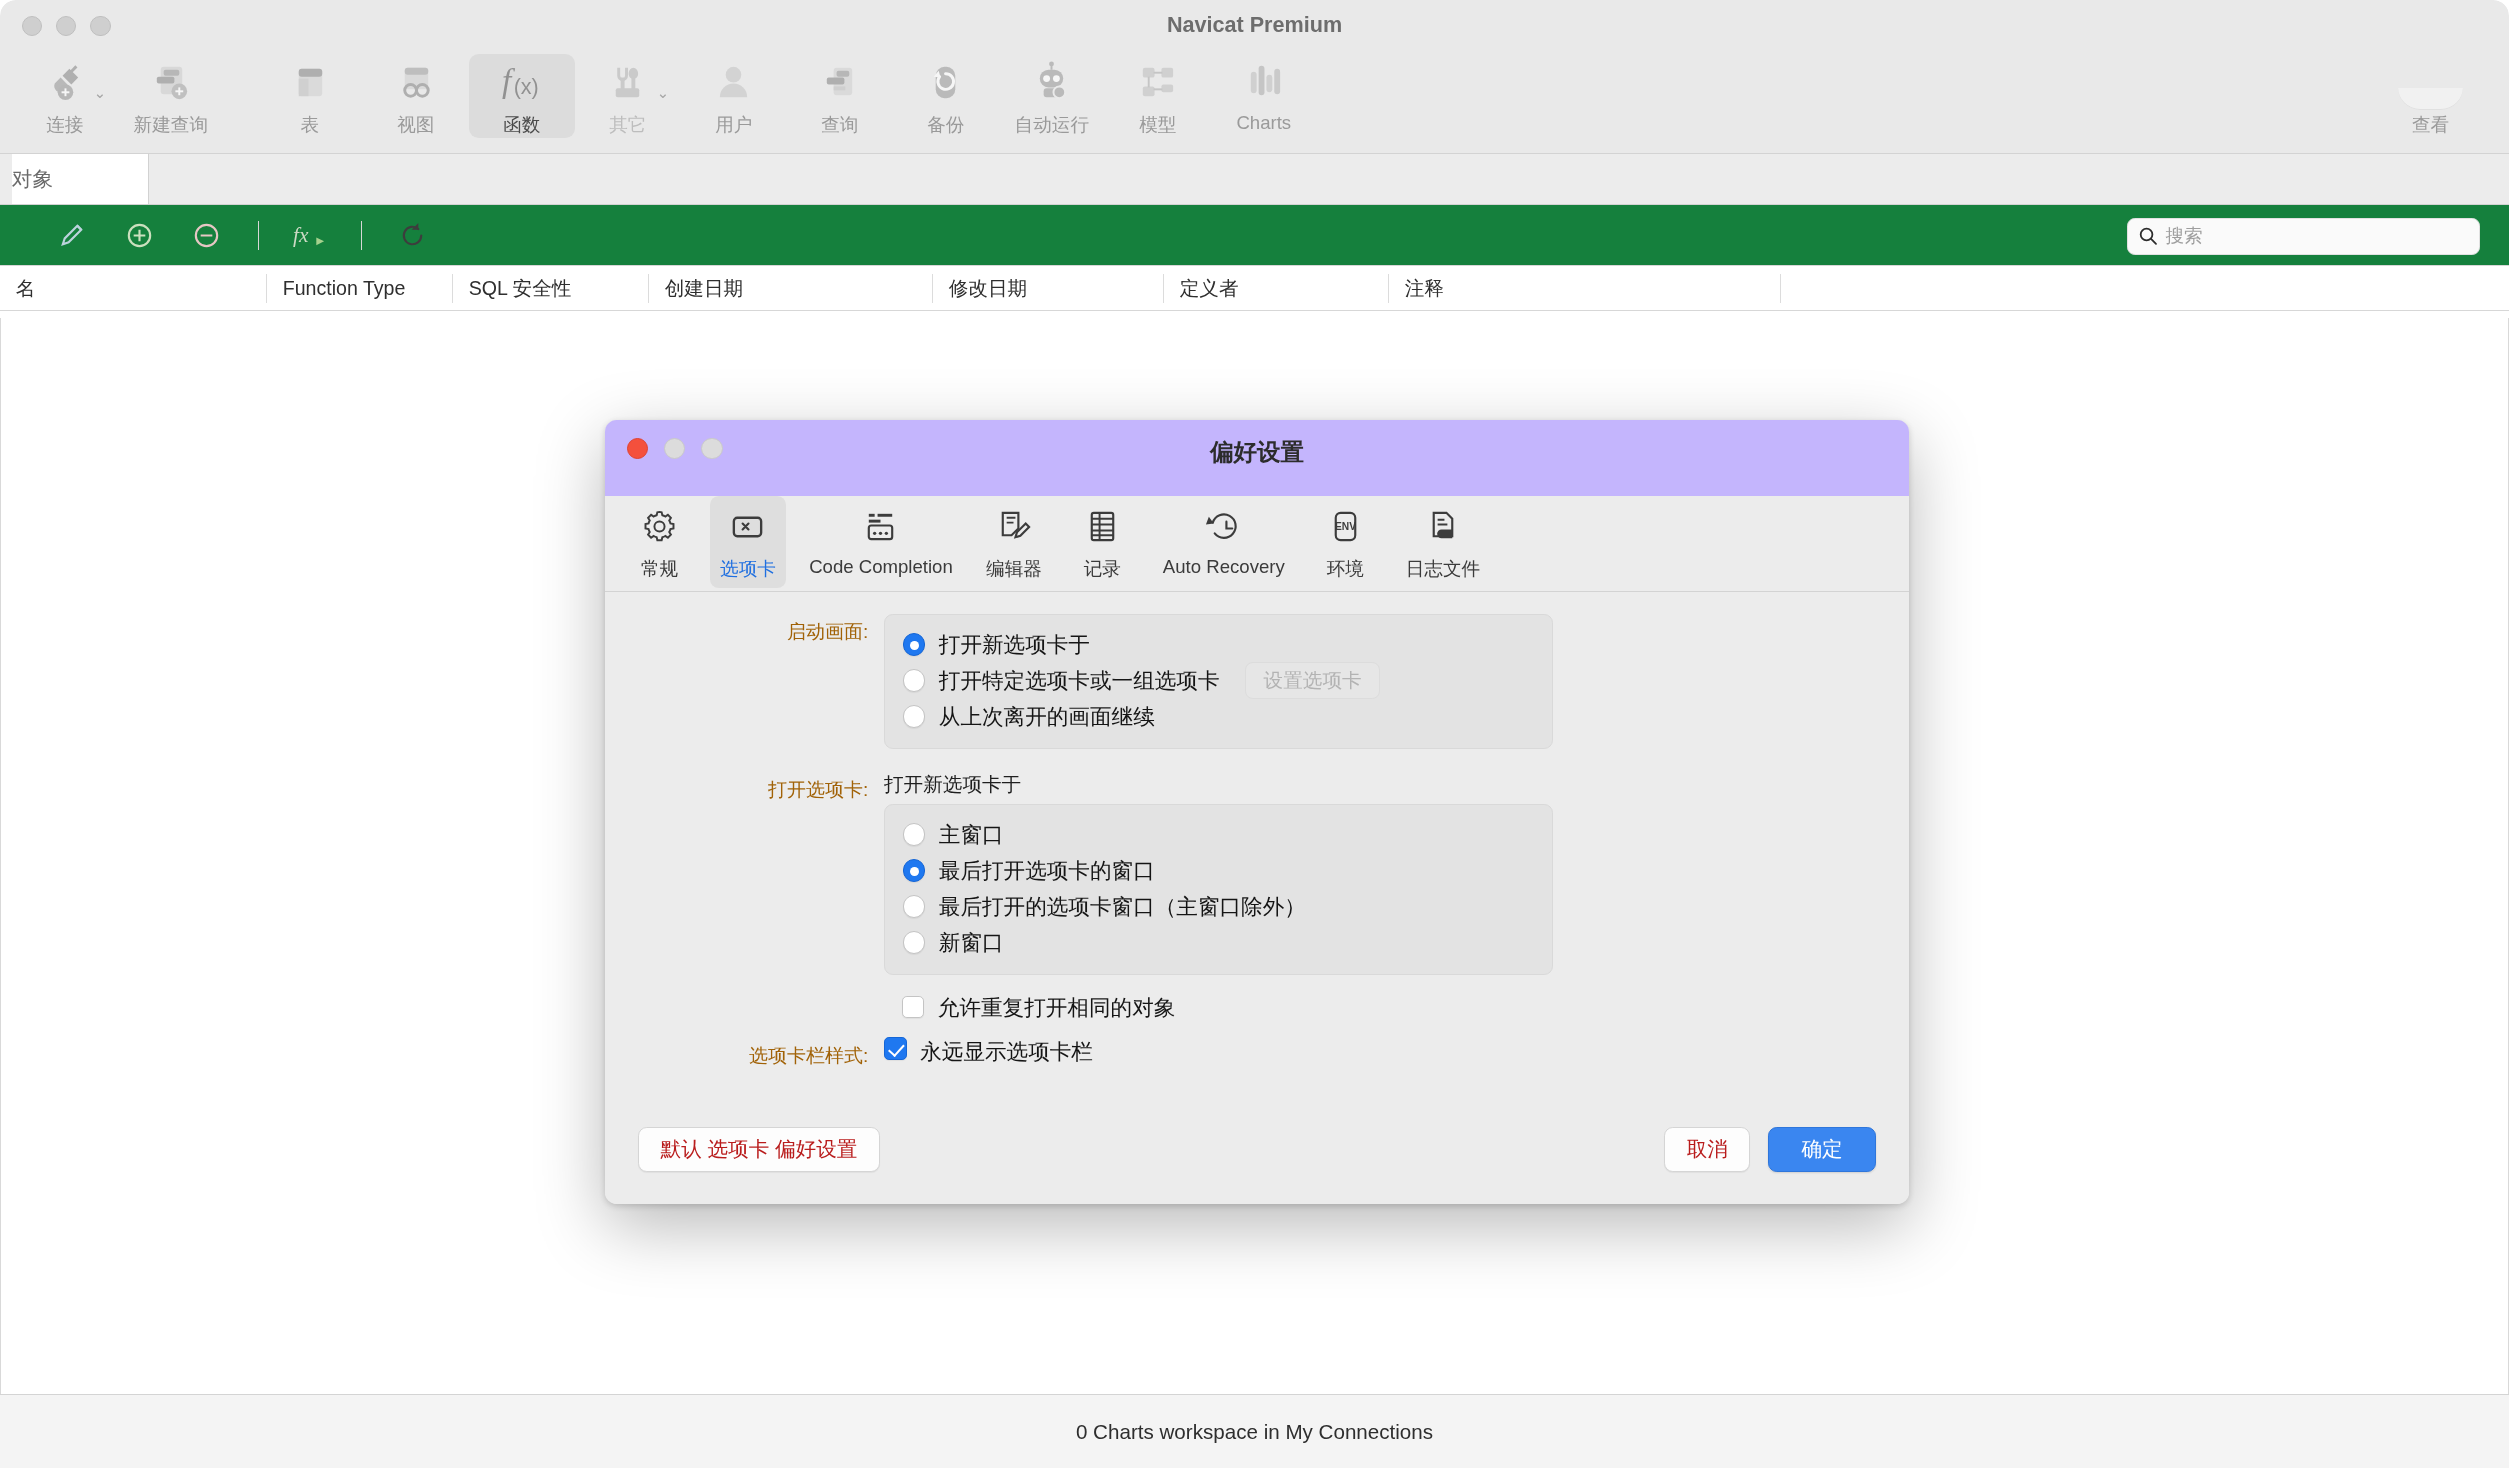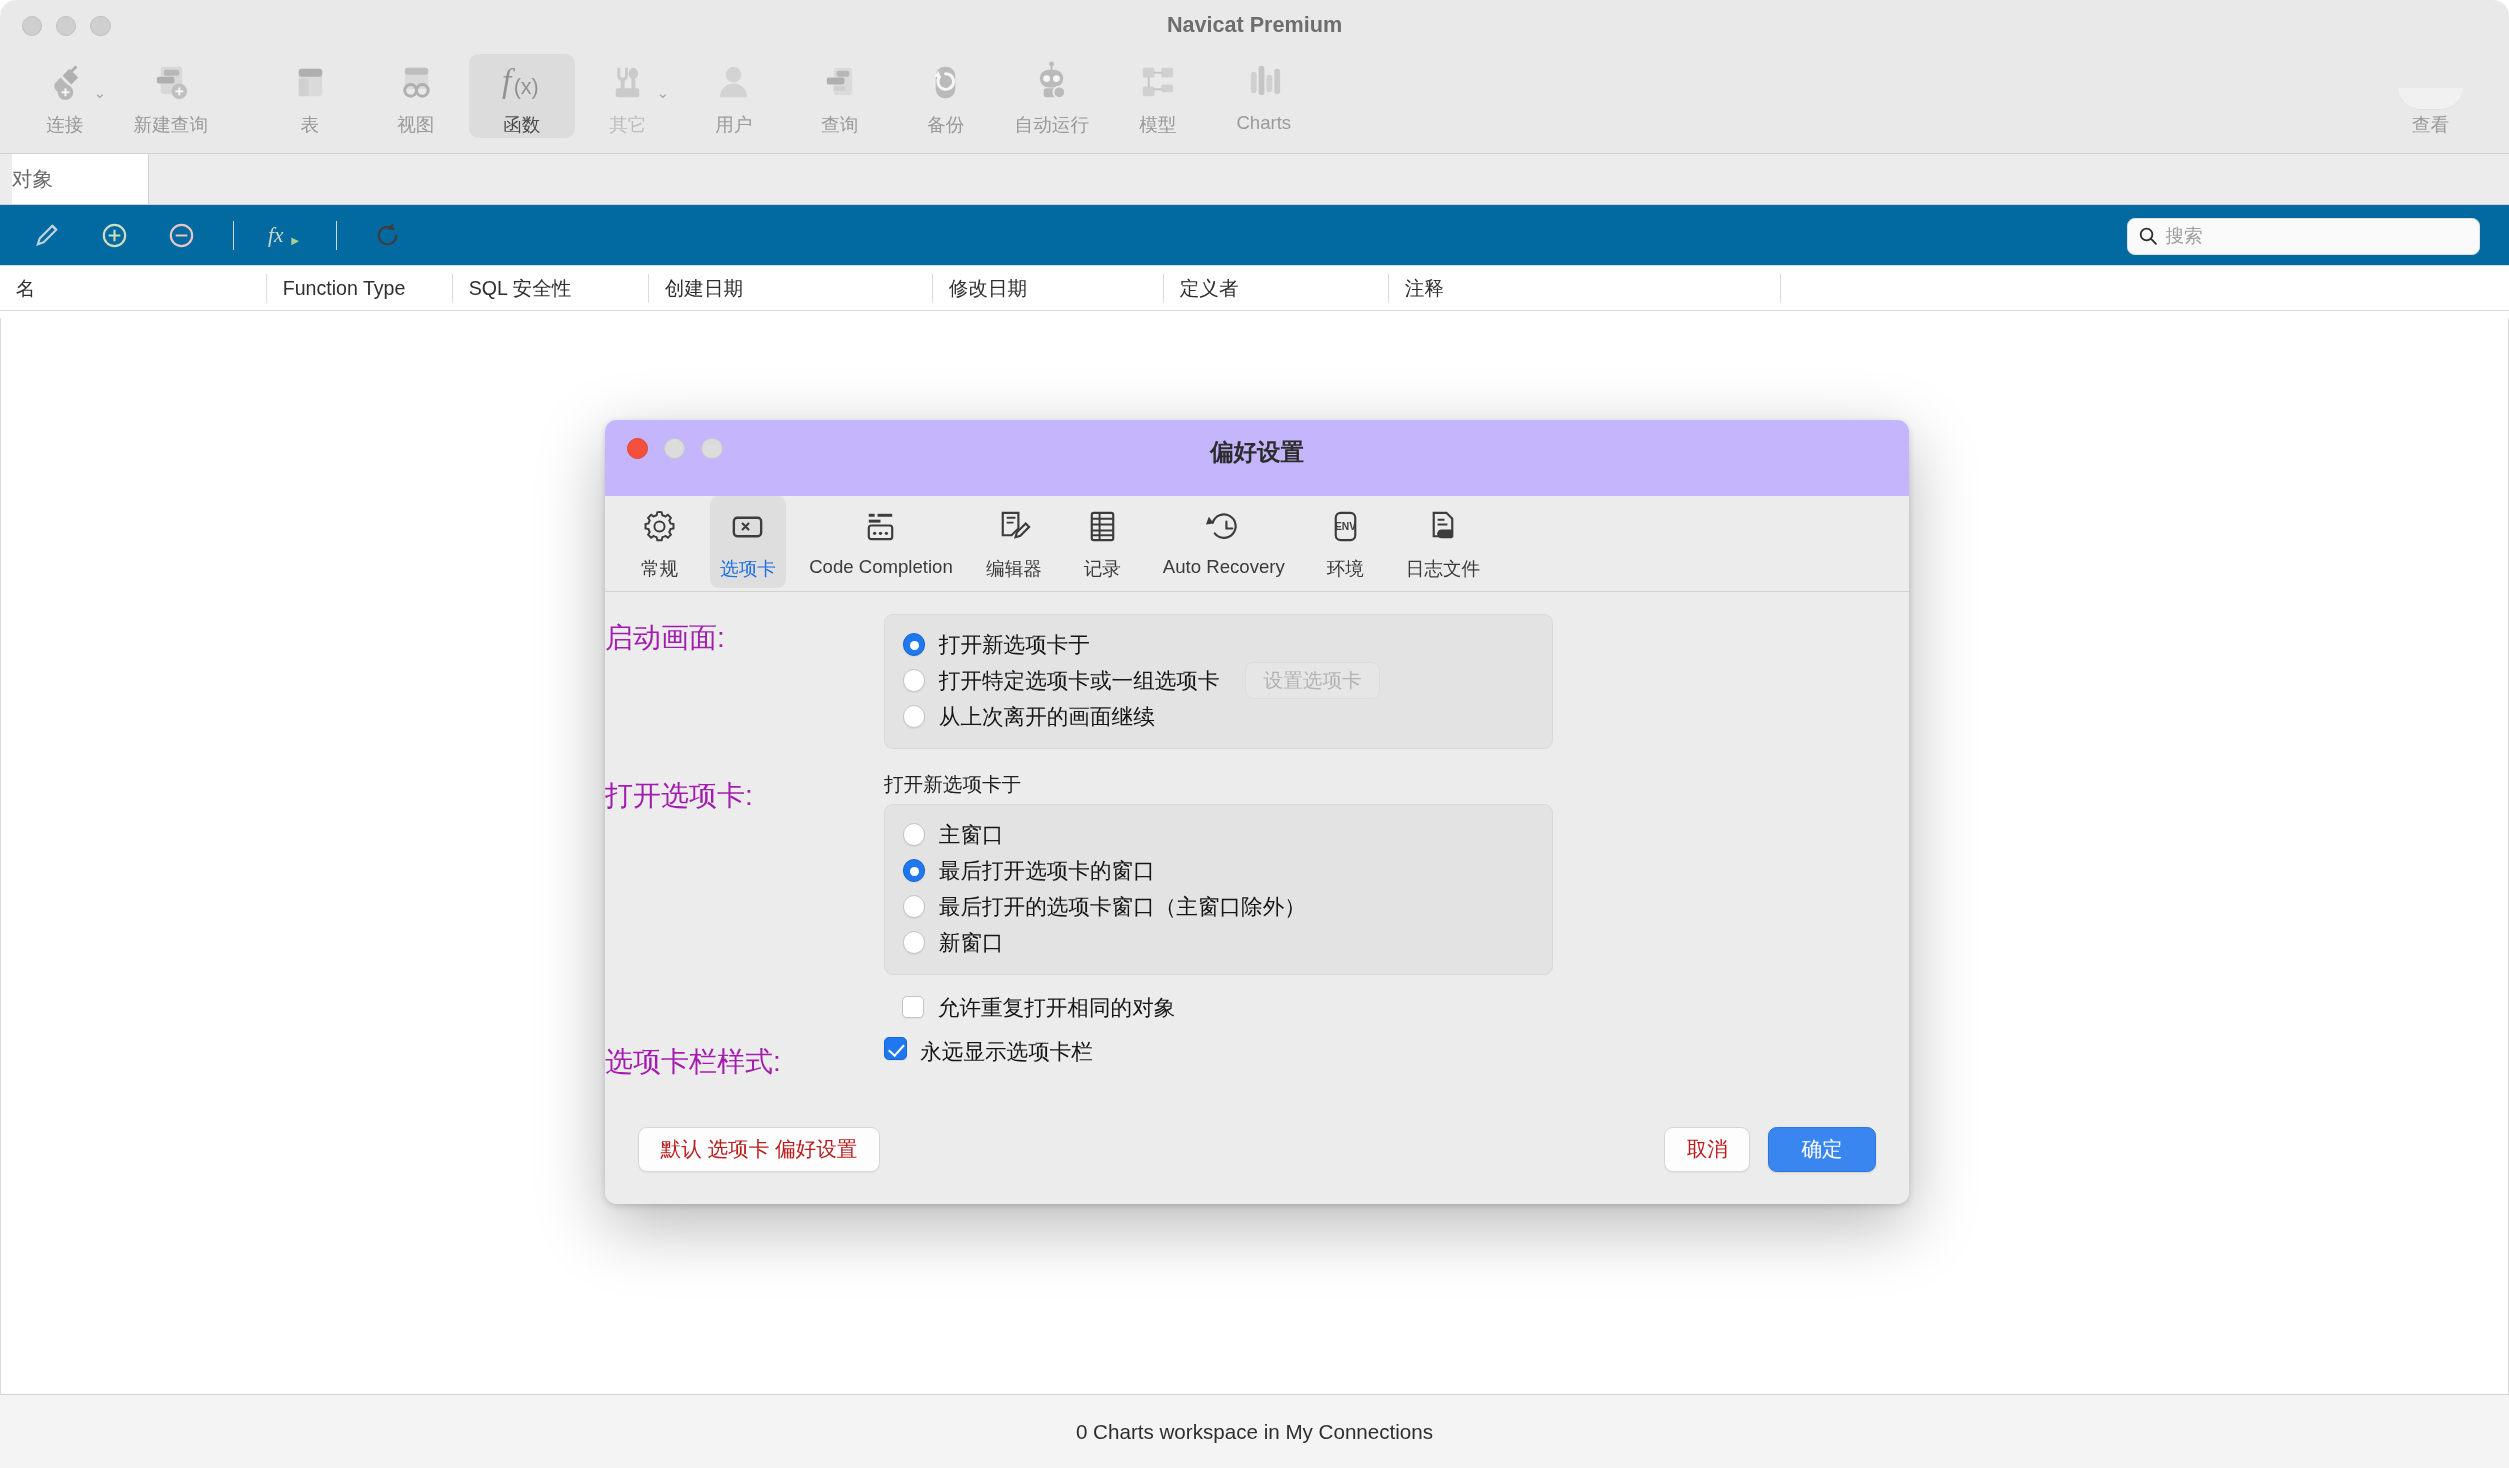--- a/index.html
+++ b/index.html
@@ -112,24 +112,24 @@
     min-width: 137px;
     background: #ffffff;
     border-right: 1px solid #d2d2d2;
     display: flex; align-items: center; 
     font-size: 20.6px; color: #6a6a6a;
   }
 
   
   .actionbar {
     height: 61px;
-    background: #0369a1;
+    background: #15803d;
     border-bottom: 1px solid #d7d7d7;
     display: flex; align-items: center;
-    padding-left: 14px;
+    padding-left: 39px;
     position: relative;
   }
   .act-btn {
     width: 67px; height: 43px;
     display: flex; align-items: center; justify-content: center;
   }
   .act-div { width: 1px; height: 29px; background: #d7d7d7; margin: 0 17.6px; }
   .search-wrap {
     position: absolute; right: 29px; top: 12.7px;
     width: 353px; height: 37px;
@@ -233,22 +233,22 @@
   .dlg-tab.active .dlg-tab-label { color: #1f6fe0; }
 
   .dlg-body {
     position: relative;
     height: 549px;
     background: #ececec;
   }
 
   .field-row { display: flex; align-items: flex-start; }
   .field-label {
-    width: 279px; text-align: left; padding-right: 15.7px;
-    font-size: 28px; color: #a21caf;
+    width: 279px; text-align: right; padding-right: 15.7px;
+    font-size: 19px; color: #a16207;
     padding-top: 5.9px;
   }
   .group-box {
     background: #e3e3e3;
     border: 1px solid #d9d9d9;
     border-radius: 8.8px;
     padding: 11.8px 17.6px 13.7px 17.6px;
     width: 669px;
   }
   .opt-row {

